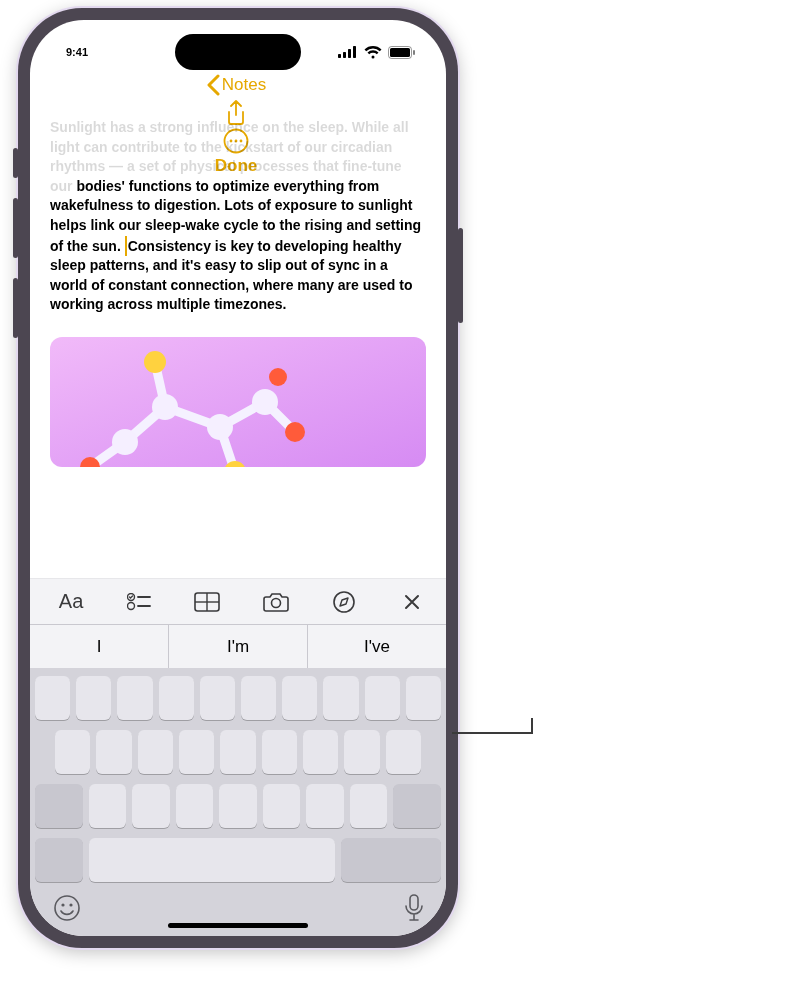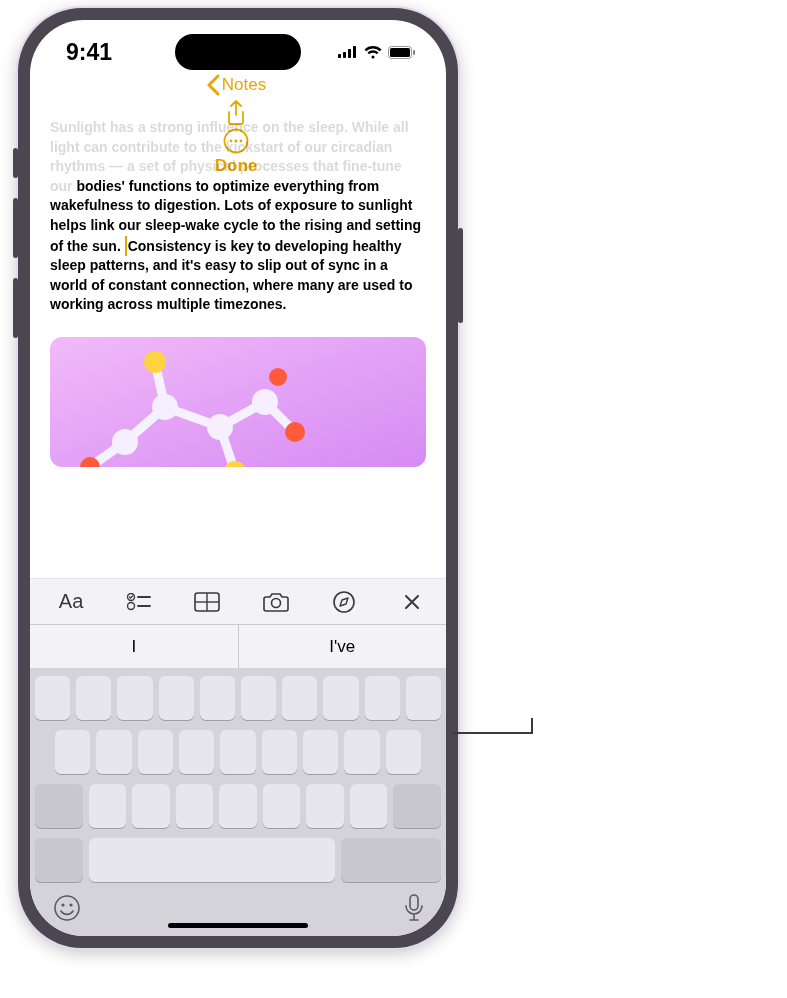--- a/index.html
+++ b/index.html
@@ -52,21 +52,21 @@
     position:absolute;
     top:14px;left:50%;transform:translateX(-50%);
     width:126px;height:36px;
     background:#000;border-radius:20px;
     z-index:30;
   }
   .status{
     height:54px;
     display:flex;align-items:center;justify-content:space-between;
     padding:10px 30px 0 36px;
-    font-weight:600;font-size:23px;
+    font-weight:600;font-size:11px;
     position:relative;z-index:20;
   }
   .status-right{display:flex;align-items:center;gap:6px;}
   .status-right svg{display:block;}
   .nav{
     height:44px;
     display:flex;align-items:center;
     padding:0 12px 0 8px;
     gap:2px;
     flex-direction:column;
@@ -272,20 +272,21 @@
       </div>
       <div class="fb-btn fb-close">
         <svg width="16" height="16" viewBox="0 0 16 16">
             <path d="M2 2l12 12M14 2L2 14" stroke="currentColor" stroke-width="2" stroke-linecap="round"></path>
           </svg>
       </div>
     </div>
 
     <div class="suggest">
       <div>I</div>
+      <div>I'm</div>
       <div>I've</div>
     </div>
 
     <div class="keyboard">
       <div class="krow r1">
         <div class="key"></div>
           <div class="key"></div>
           <div class="key"></div>
           <div class="key"></div>
           <div class="key"></div>

